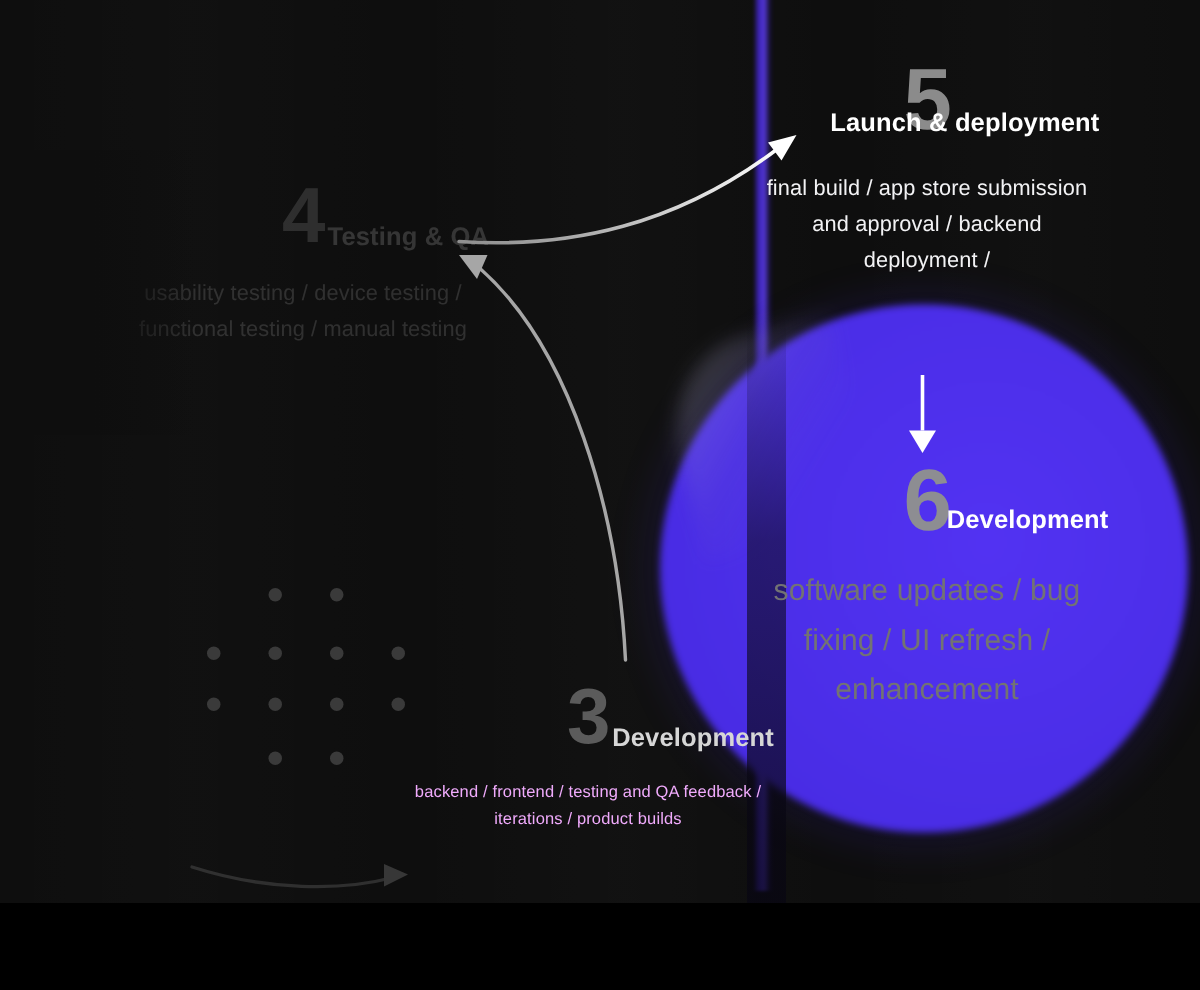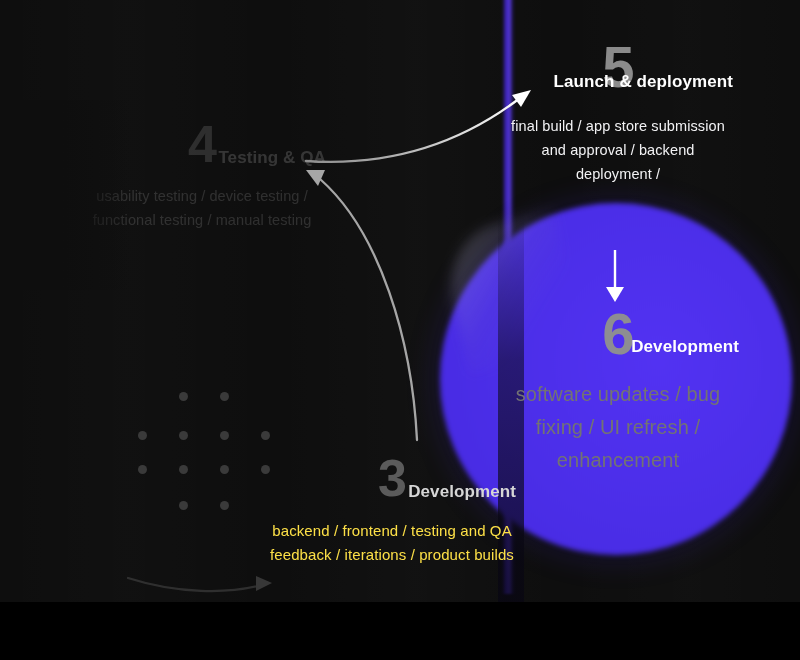--- a/index.html
+++ b/index.html
@@ -161,21 +161,21 @@
   
   #step-6 { left: 497px; top: 305px; width: 242px; }
   #step-6 .step-num { font-size: 58px; color: #8d8d92; }
   #step-6 .step-title { font-size: 17px; color: #ffffff; margin-top: -26px; }
   #step-6 .step-body { font-size: 20px; color: #737373; margin-top: 20px; }
 
   
   #step-3 { left: 268px; top: 452px; width: 248px; }
   #step-3 .step-num { font-size: 52px; color: #5b5b5b; }
   #step-3 .step-title { font-size: 17px; color: #d6d6d6; margin-top: -22px; }
-  #step-3 .step-body { font-size: 15px; color: #fde047; margin-top: 16px; }
+  #step-3 .step-body { font-size: 11px; color: #f0abfc; margin-top: 16px; }
 
   
   #step-4 { left: 78px; top: 118px; width: 248px; opacity: 0.16; }
   #step-4 .step-num { font-size: 52px; color: #cfcfcf; }
   #step-4 .step-title { font-size: 17px; color: #ffffff; margin-top: -22px; }
   #step-4 .step-body { font-size: 14.5px; color: #dadada; margin-top: 16px; }
   #step-4-mask {
     position: absolute;
     left: 0; top: 100px;
     width: 132px; height: 190px;

